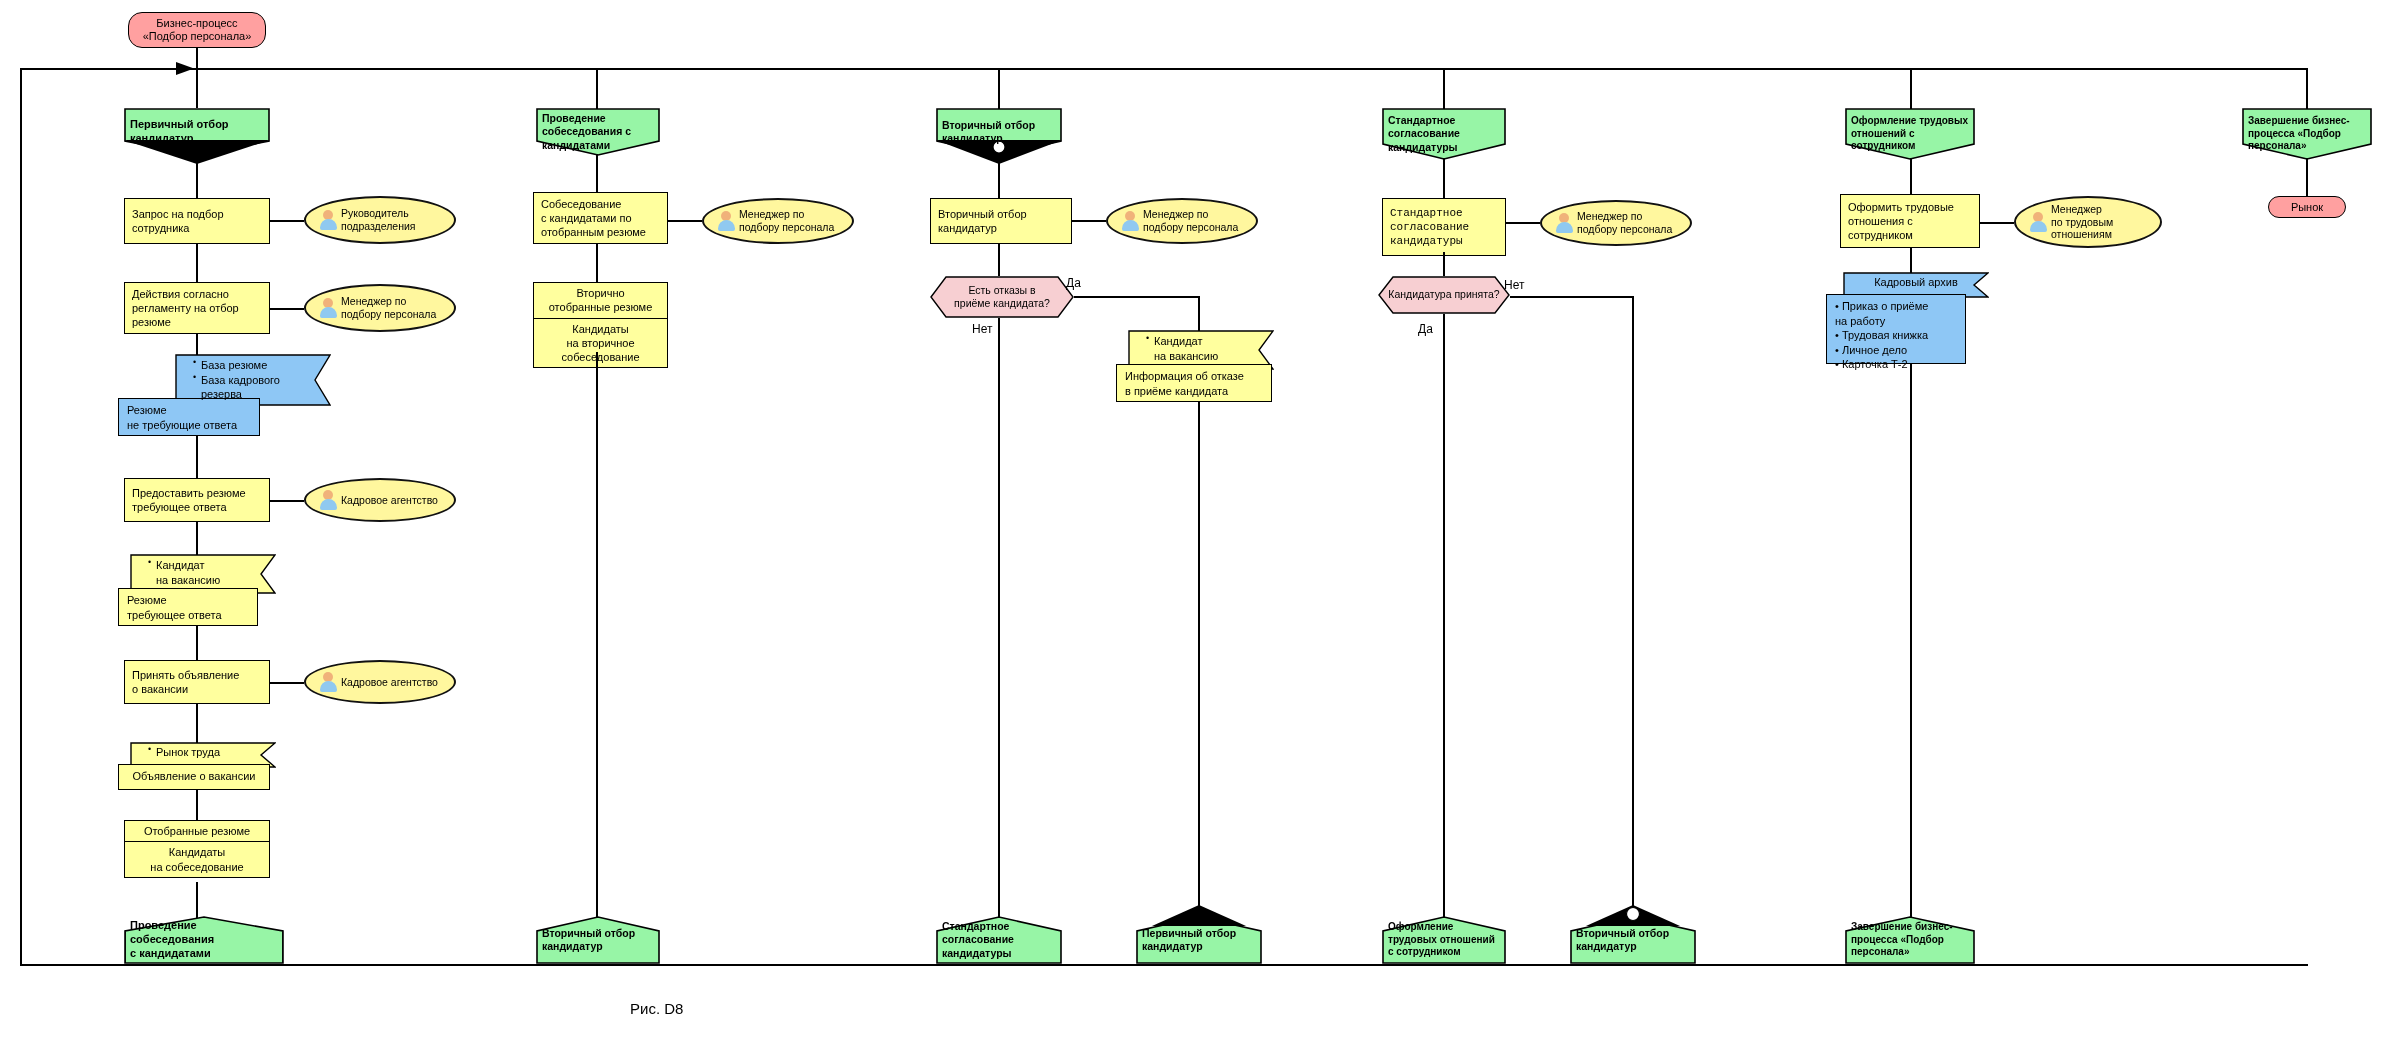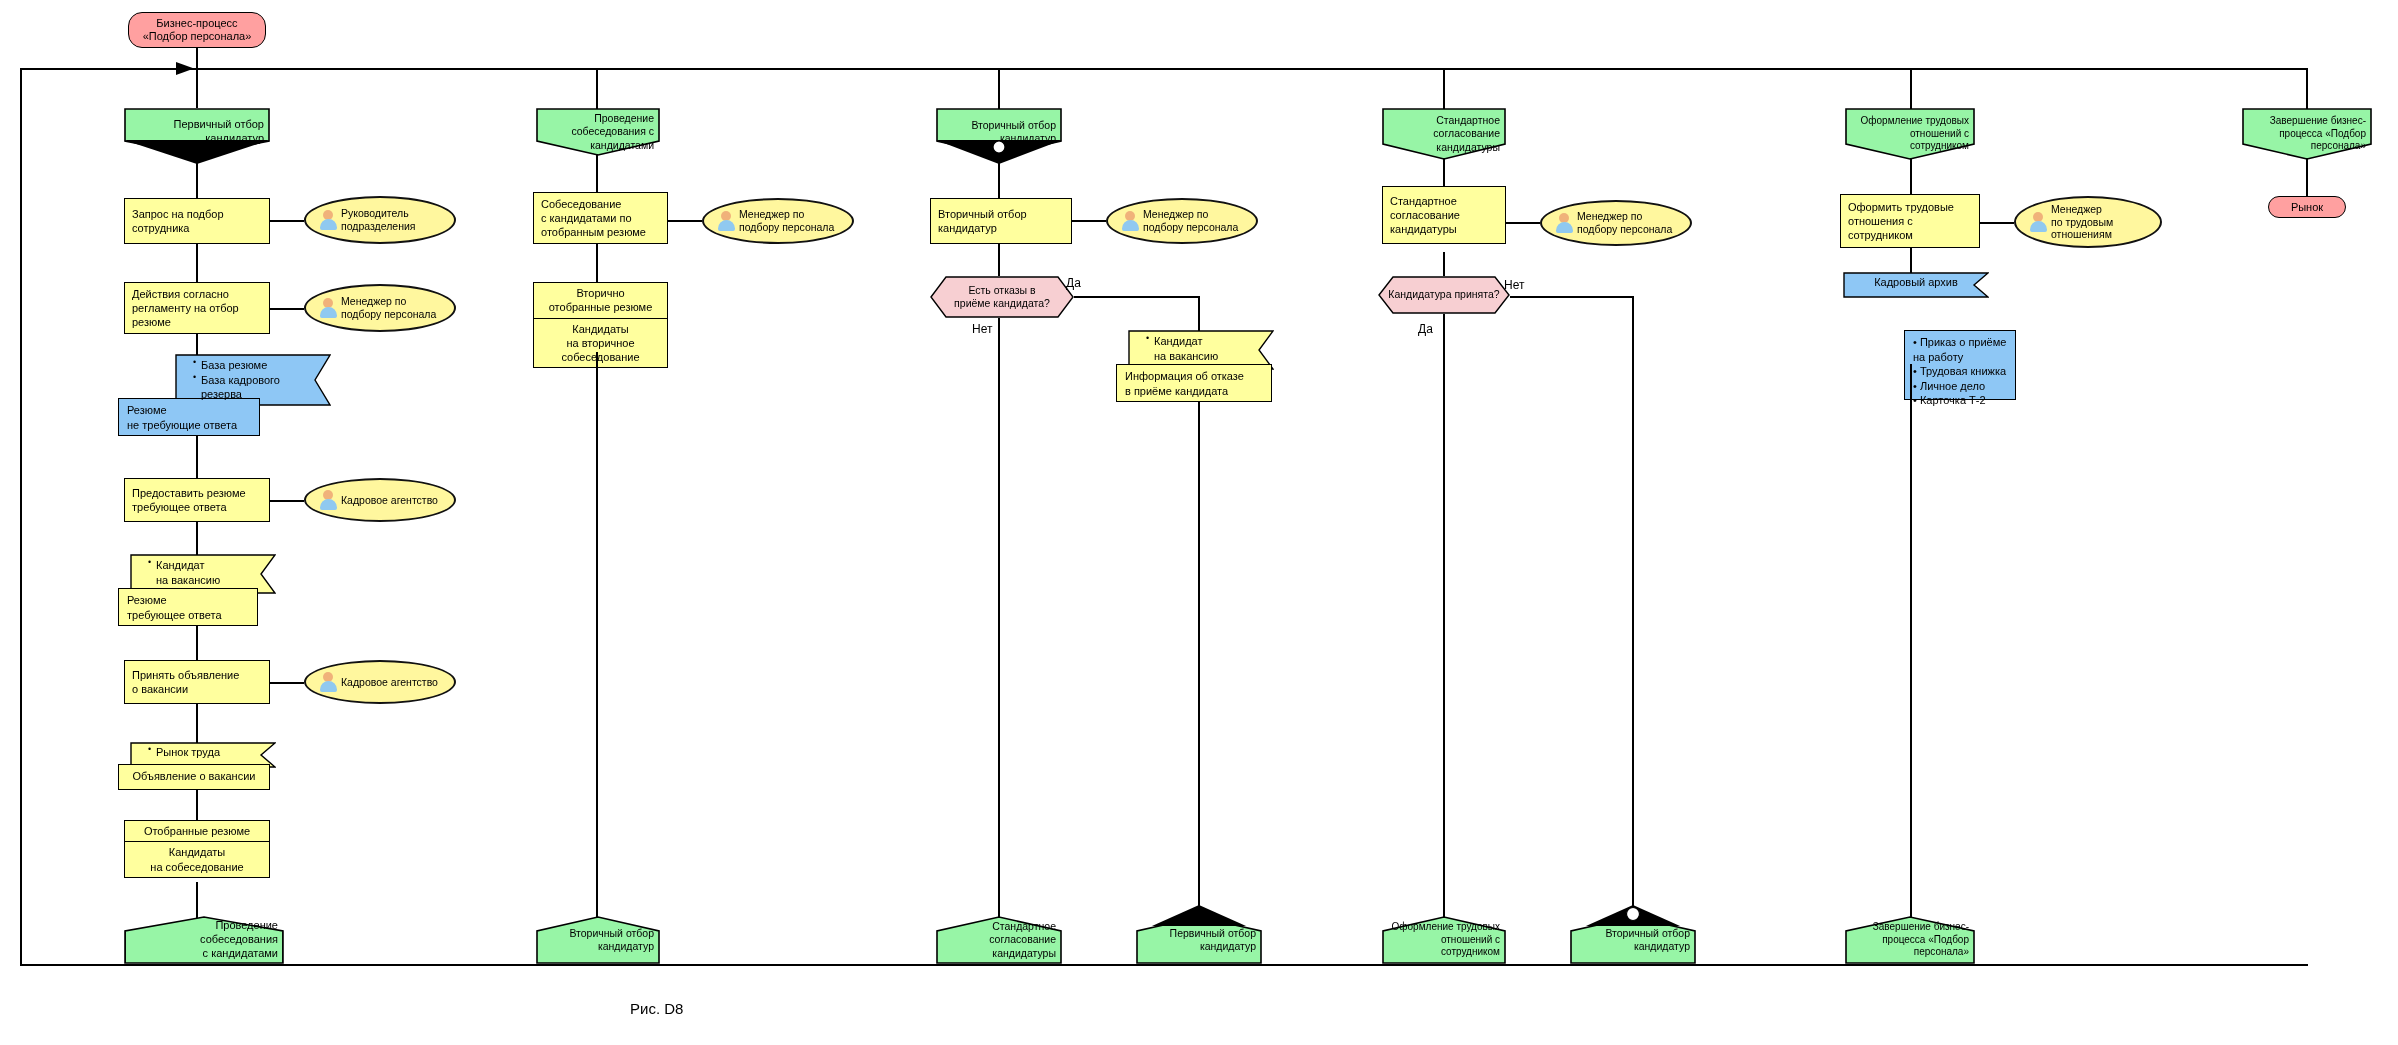--- a/index.html
+++ b/index.html
@@ -21,22 +21,22 @@
     font-size:11px;line-height:1.18;color:#000;padding:2px 4px;
   }
 
   
   .evt{
     background:#97f5a6;border:1.6px solid #000;
     display:flex;align-items:center;justify-content:center;text-align:center;
     font-size:11px;line-height:1.25;color:#000;padding:2px 6px;
   }
   .evtsvg{position:absolute;left:0;top:0;width:100%;height:100%;}
-  .evtlbl{position:relative;z-index:2;width:100%;text-align:right;
-          font-size:11px;line-height:1.25;}
+  .evtlbl{position:relative;z-index:2;width:100%;text-align:left;
+          font-size:11px;line-height:1.25;font-weight:bold;}
 
   
   .act{
     background:#ffff9e;border:1.4px solid #000;
     display:flex;align-items:center;
     font-size:11px;line-height:1.3;color:#000;padding:3px 7px;
   }
 
   
   .doc2{position:absolute;}
@@ -368,21 +368,21 @@
   <div class="node evt" style="left:1382px;top:108px;width:124px;height:52px;background:transparent;border:none;">
     <svg class="evtsvg" viewBox="0 0 124 52" preserveAspectRatio="none">
         <polygon points="1,1 123,1 123,36 62,51 1,36" fill="#97f5a6" stroke="#000" stroke-width="1.6"></polygon>
       </svg>
     <div class="evtlbl" style="font-size:10.5px">Стандартное
 согласование
 кандидатуры</div>
   </div>
   <div class="ln lnv" style="left:1443px;top:158px;height:40px;"></div>
 
-  <div class="node act" style="left:1382px;top:186px;width:124px;height:58px;">
+  <div class="node act" style="left:1382px;top:198px;width:124px;height:58px;font-family:Liberation Mono, monospace;">
     <span style="white-space:pre-line">Стандартное
 согласование
 кандидатуры</span>
   </div>
   <div class="ln lnh" style="left:1506px;top:222px;width:34px;"></div>
   <div class="actor" style="left:1540px;top:200px;width:152px;height:46px;">
     <span class="who">
         <span class="head"></span>
         <span class="body"></span>
       </span>
@@ -454,21 +454,21 @@
   <div class="ln lnv" style="left:1910px;top:248px;height:26px;"></div>
 
   <div class="banner" style="left:1843px;top:272px;width:146px;height:26px;">
     <svg class="bsvg" width="146" height="26" viewBox="0 0 146 26" preserveAspectRatio="none">
       <polygon points="1,1 122,1 145,1 131,13 145,25 122,25 1,25" fill="#8ec7f5" stroke="#000" stroke-width="1.4"></polygon>
     </svg>
     <div class="btxt" style="padding:3px 8px;text-align:center">
       <span>Кадровый архив</span>
     </div>
   </div>
-  <div class="subbox sb-b" style="left:1904px;top:294px;width:112px;height:70px;margin-top:36px;">
+  <div class="subbox sb-b" style="left:1826px;top:294px;width:140px;height:70px;">
     <span style="white-space:pre-line">• Приказ о приёме
    на работу
 • Трудовая книжка
 • Личное дело
 • Карточка Т-2</span>
   </div>
   <div class="ln lnv" style="left:1910px;top:364px;height:554px;"></div>
 
   <div class="node evt" style="left:1845px;top:916px;width:130px;height:48px;background:transparent;border:none;">
     <svg class="evtsvg" viewBox="0 0 130 48" preserveAspectRatio="none">

